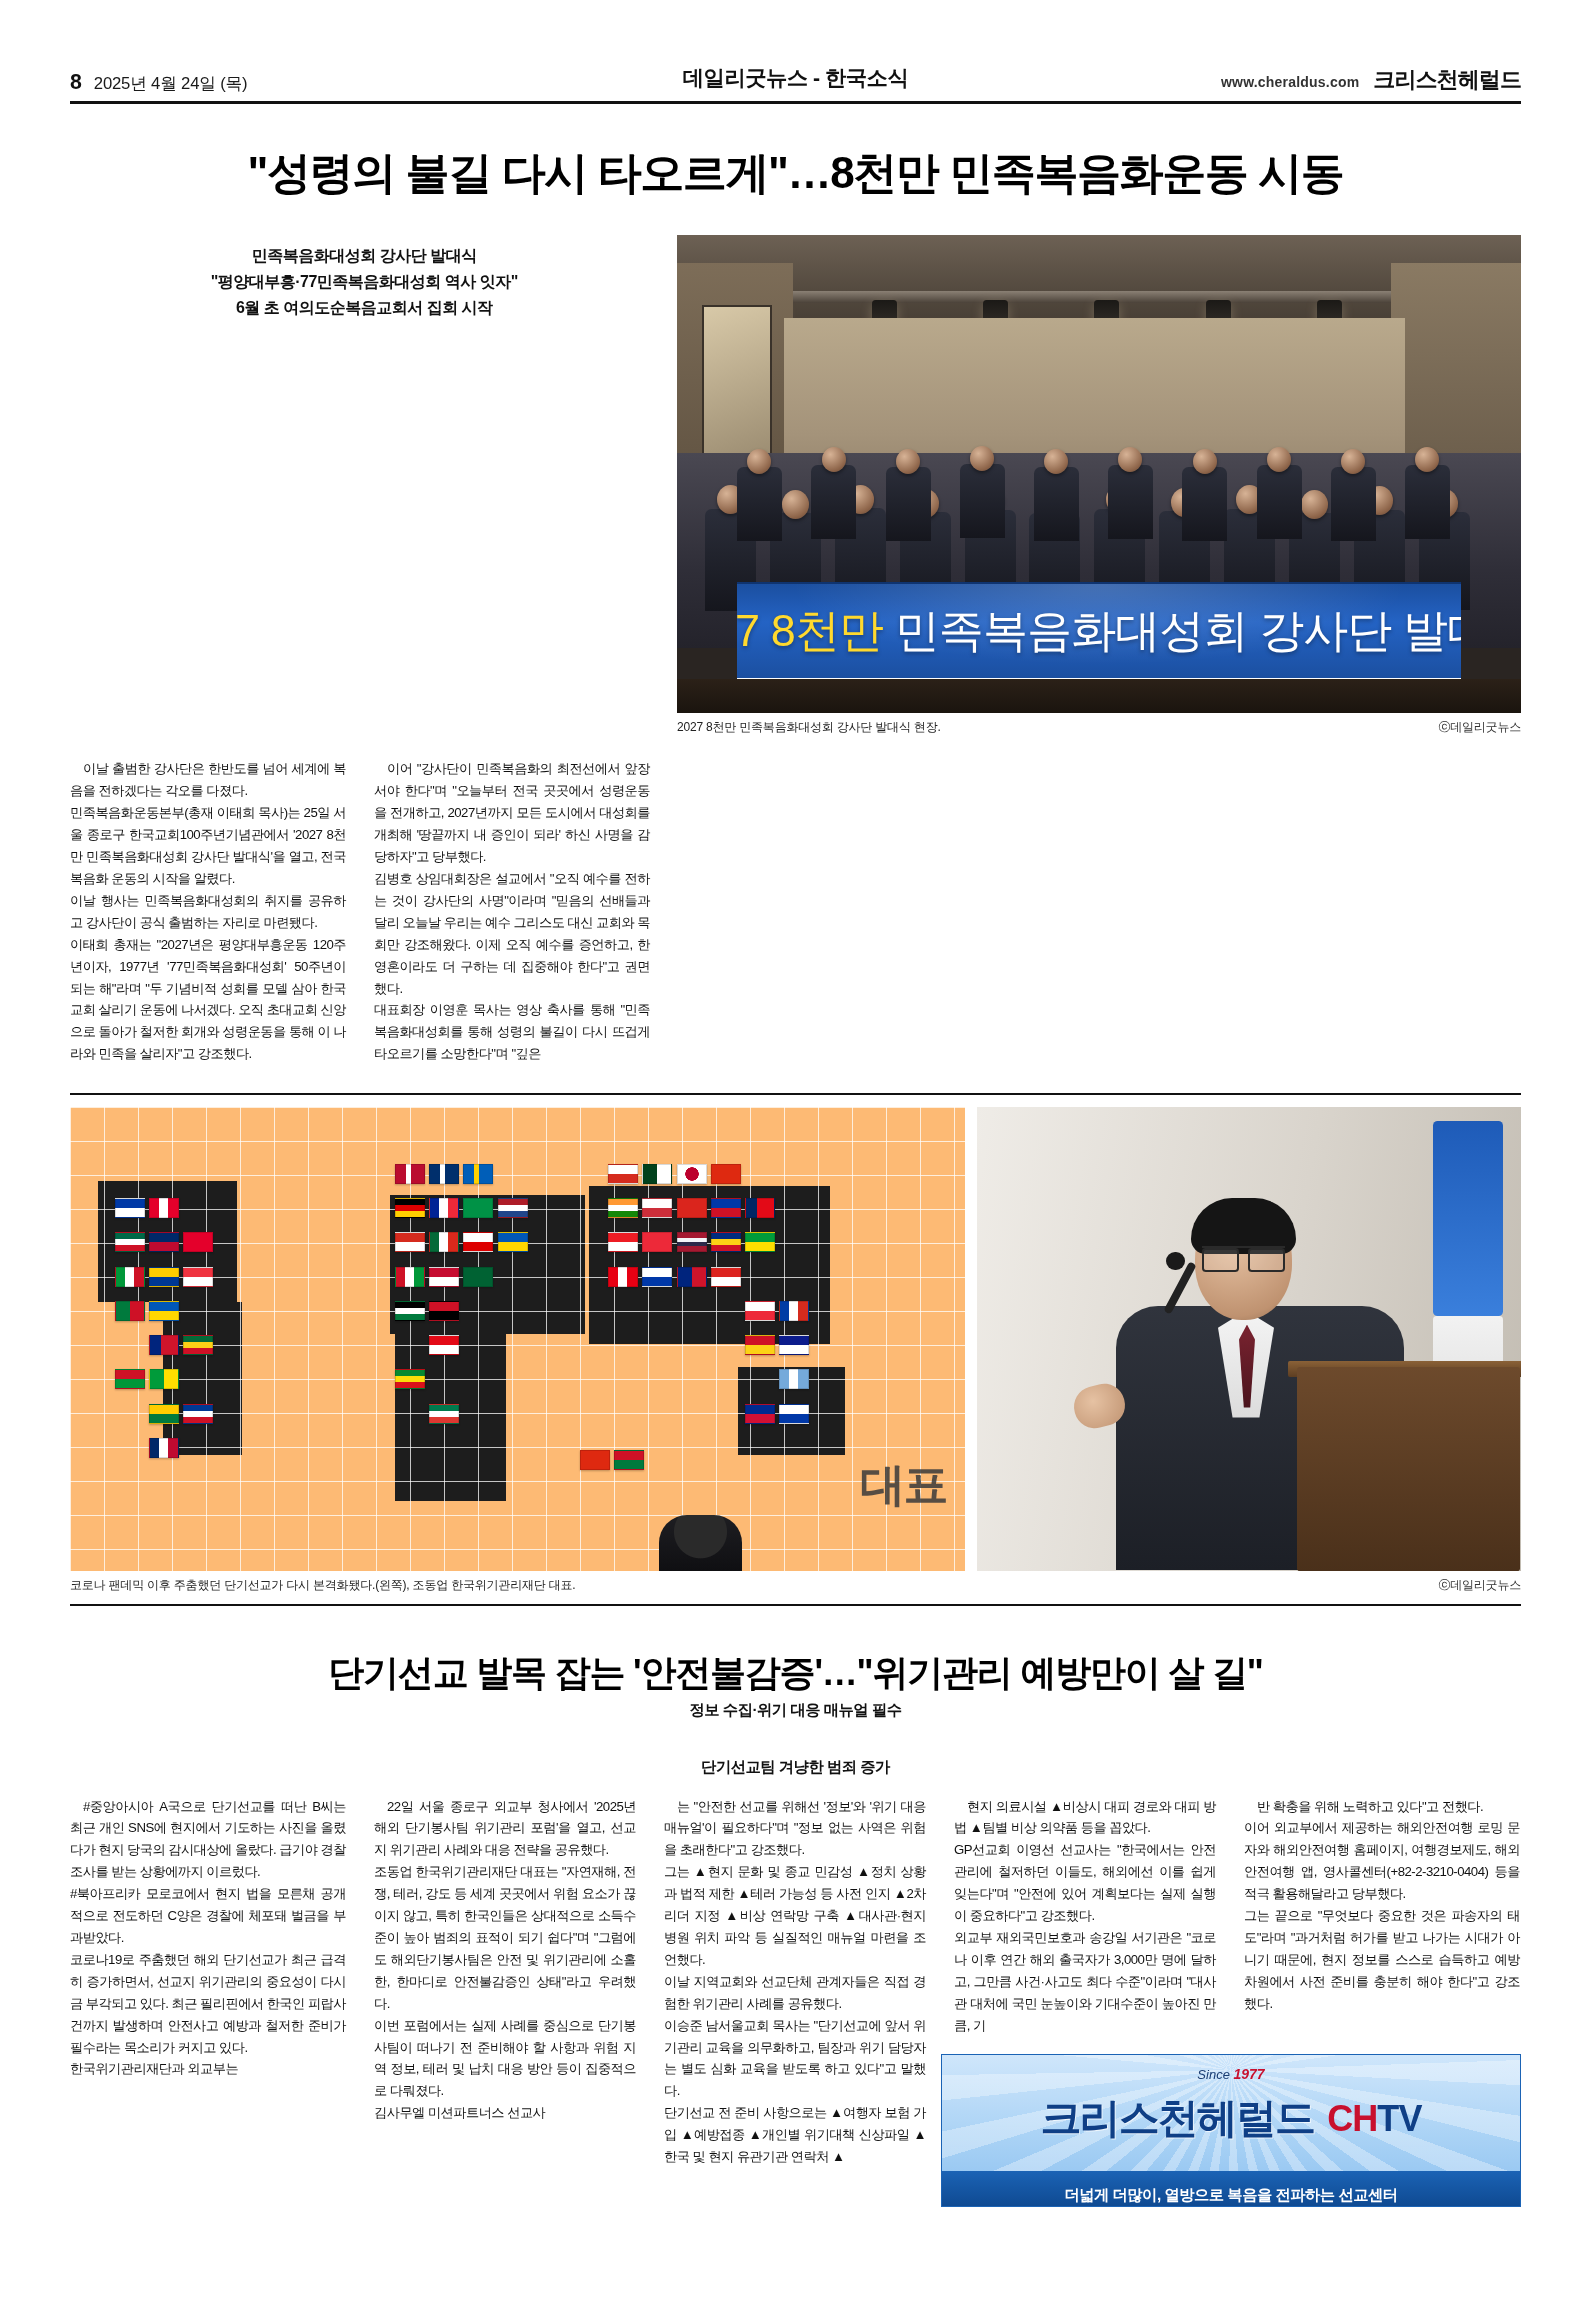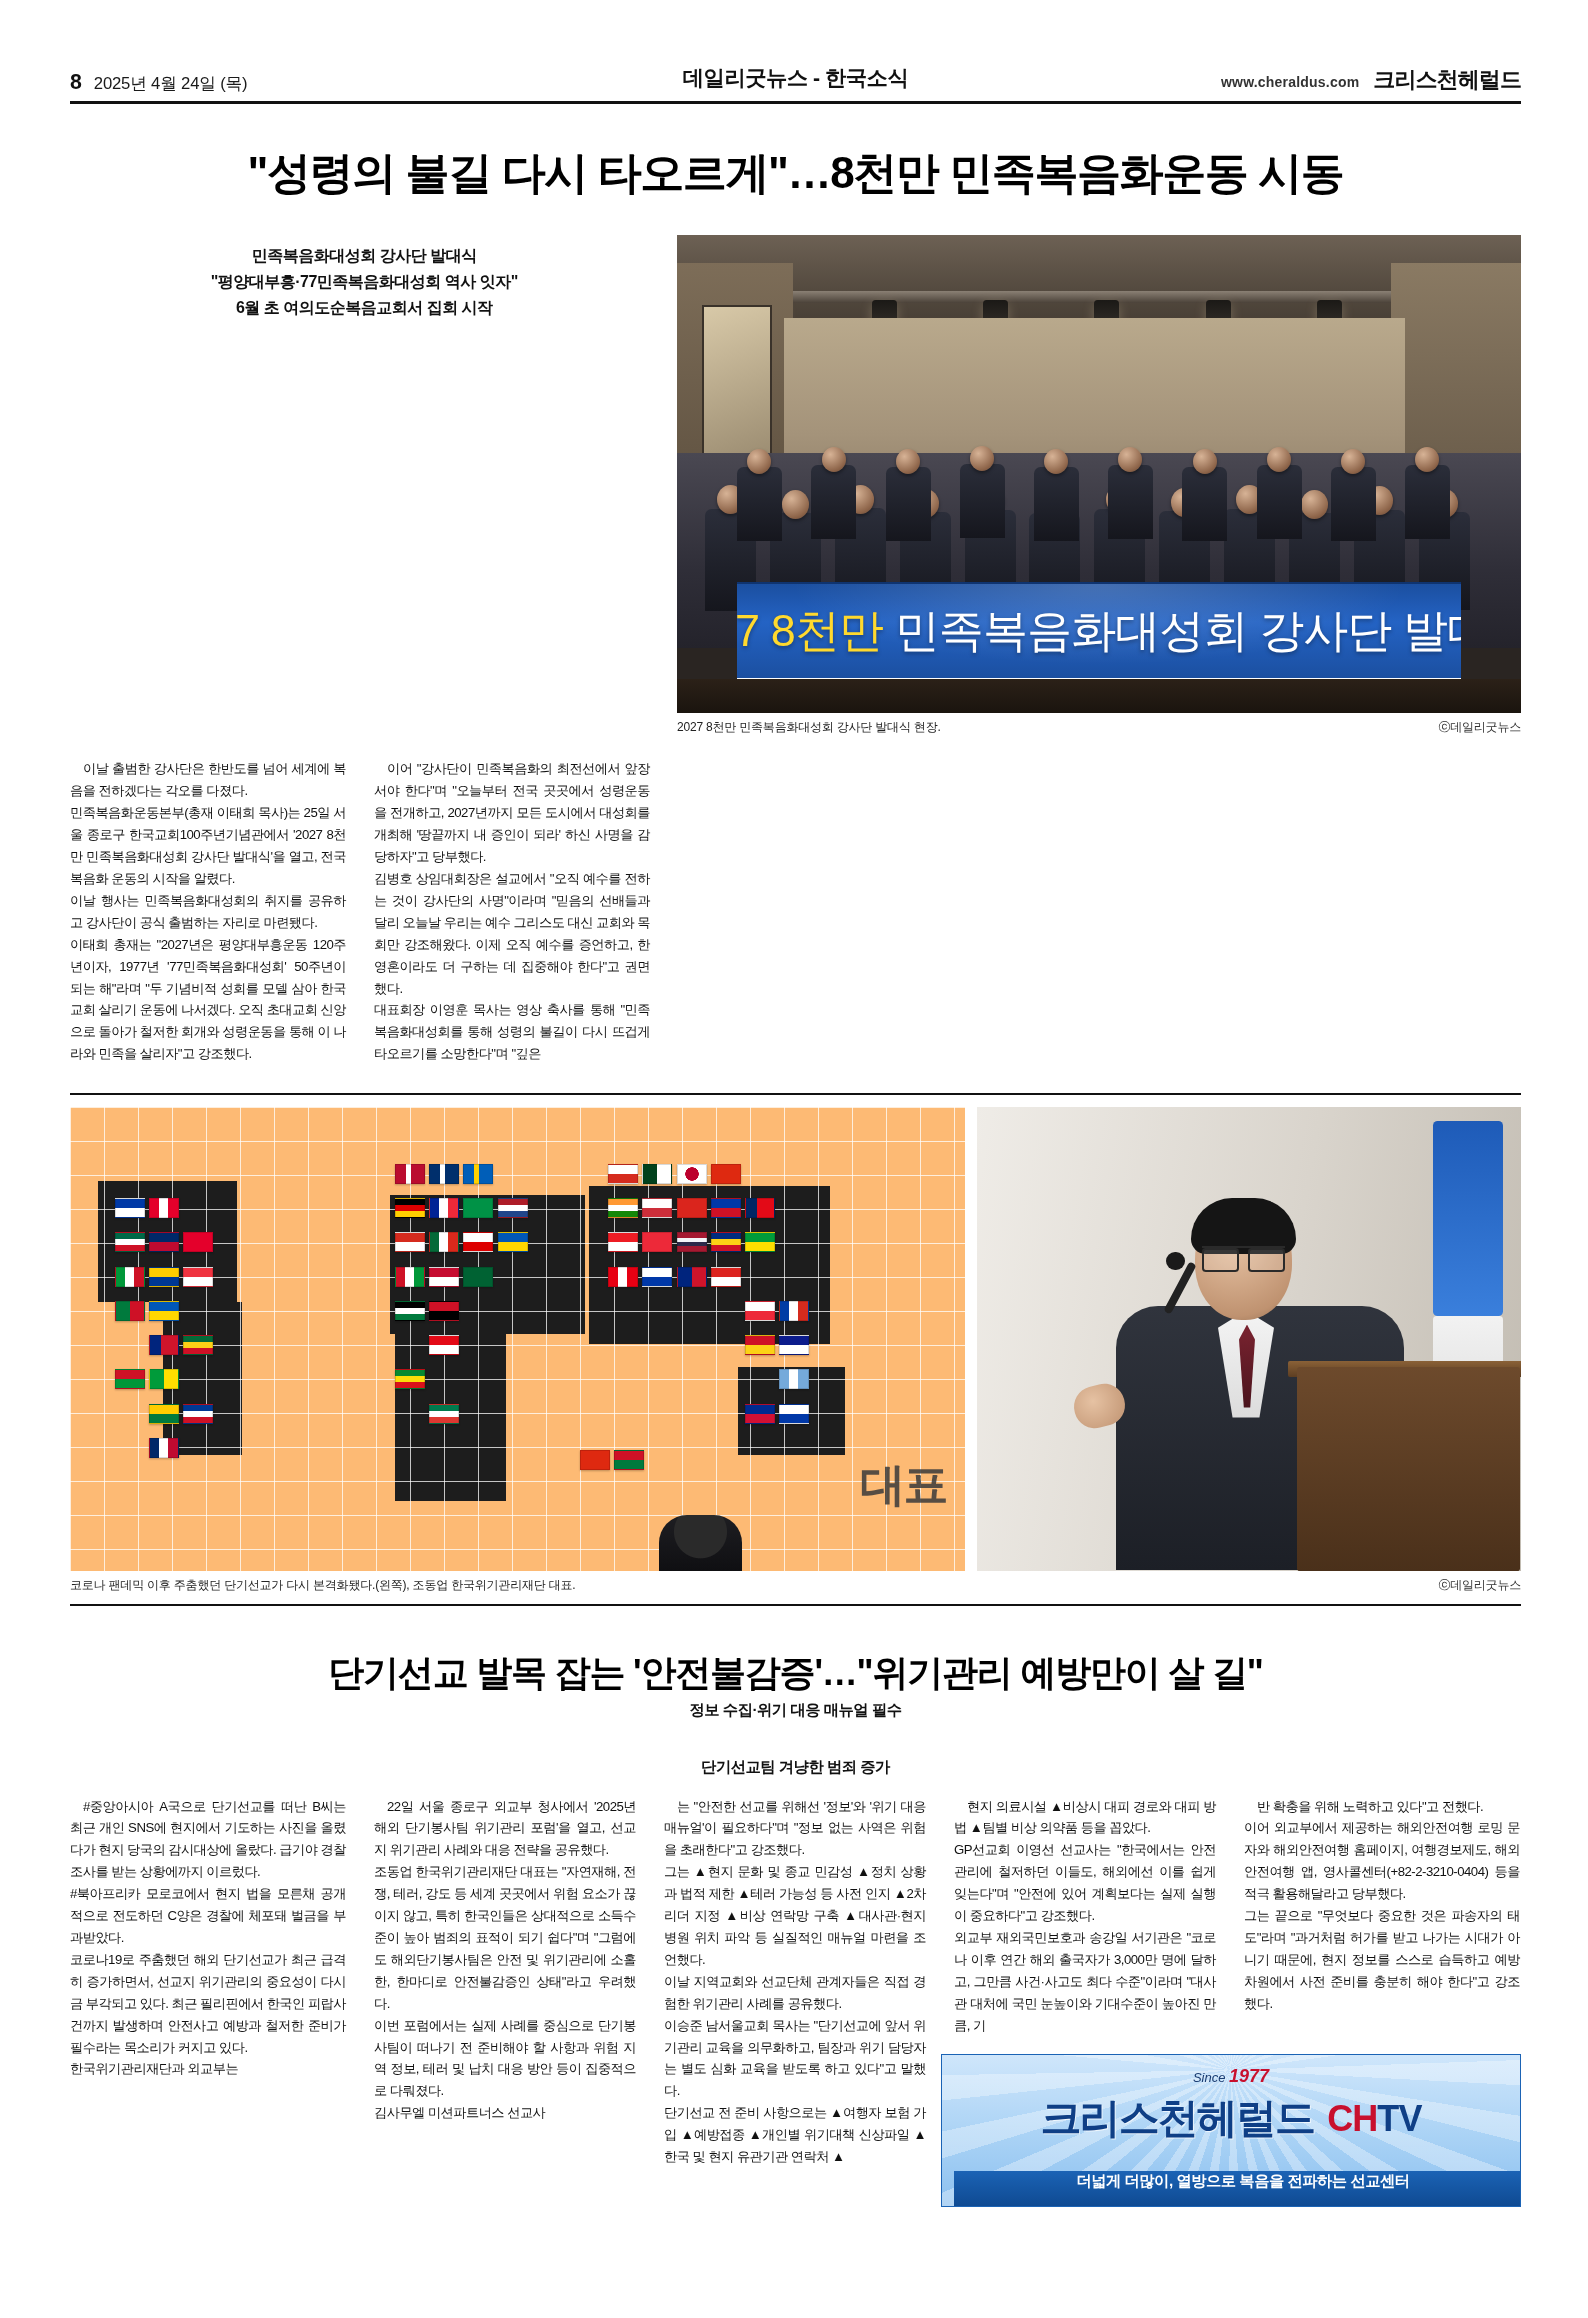--- a/index.html
+++ b/index.html
@@ -401,39 +401,39 @@
   }
   .ad-rays {
     position:absolute; inset:0;
     background: repeating-conic-gradient(from 0deg at 50% 10%, rgba(255,255,255,.55) 0deg 5deg, rgba(255,255,255,0) 5deg 11deg);
     opacity:.6;
   }
   .ad-since {
     position:absolute; left:50%; top:11px; transform:translateX(-50%);
     font-size:13px; font-style:italic; color:#1b3d72; white-space:nowrap;
   }
-  .ad-since b { color:#c8102e; font-size:18px; font-style:italic; }
+  .ad-since b { color:#c8102e; font-size:14px; font-style:italic; }
   .ad-main {
     position:absolute; left:0; top:36px; width:100%;
     display:flex; align-items:center; justify-content:center; gap:13px;
   }
   .ad-brand {
     font-size:41px; font-weight:bold; letter-spacing:-1.9px;
     color:#0f3f86;
     text-shadow: 0.9px 0.9px 0 rgba(255,255,255,.7);
   }
   .ad-tv {
     font-size: 36px; font-weight:bold; letter-spacing:-0.9px;
     color:#0f3f86;
   }
   .ad-tv .ch { color:#c8102e; }
   .ad-strip {
-    position:absolute; left:12px; bottom:0; width:100%; height:35px;
+    position:absolute; left:0; bottom:0; width:100%; height:35px;
     background: linear-gradient(180deg,#1b63b5,#0f4a92);
-    display:flex; align-items:flex-start; justify-content:center;
+    display:flex; align-items:flex-end; justify-content:center;
   }
   .ad-strip span {
     font-size:15.3px; font-weight:bold; color:#fff; letter-spacing:-0.5px;
   }
 </style>
 </head>
 <body>
 
 <div class="page">
   <div class="inner">

